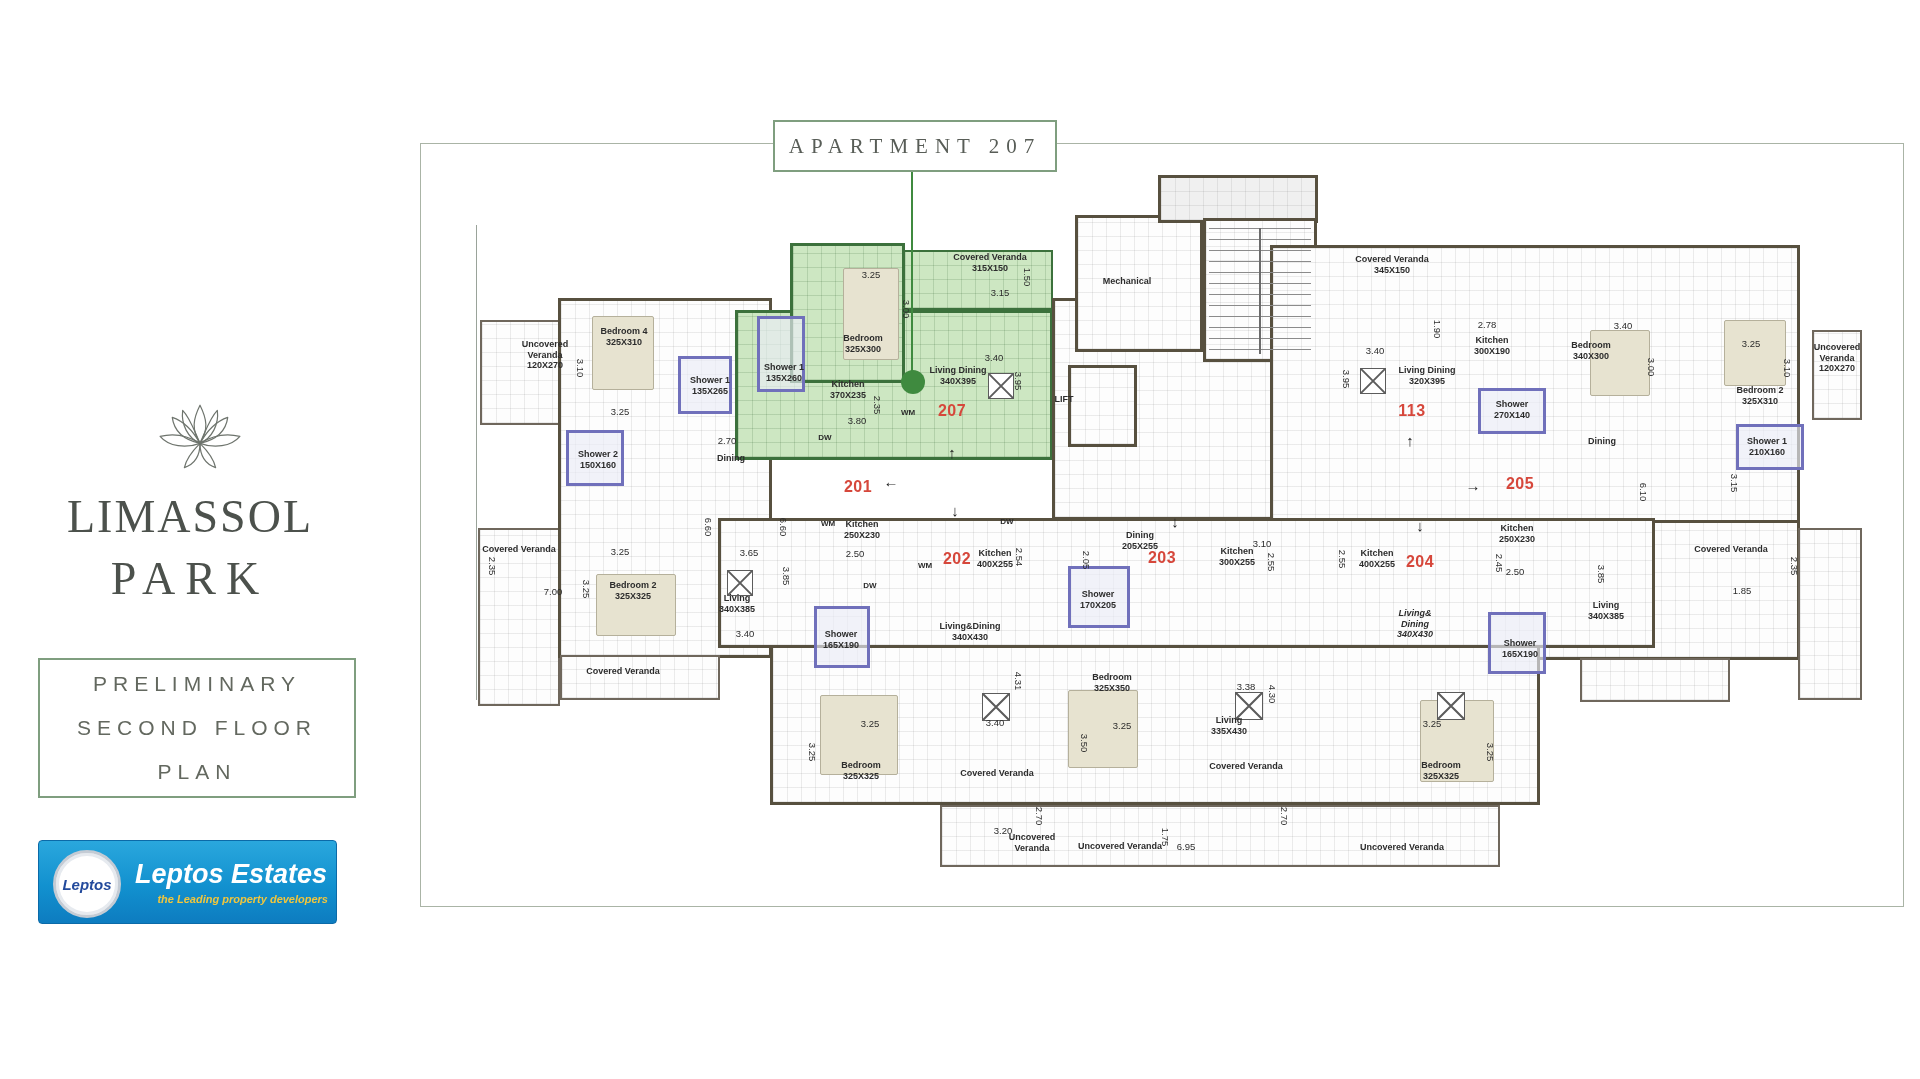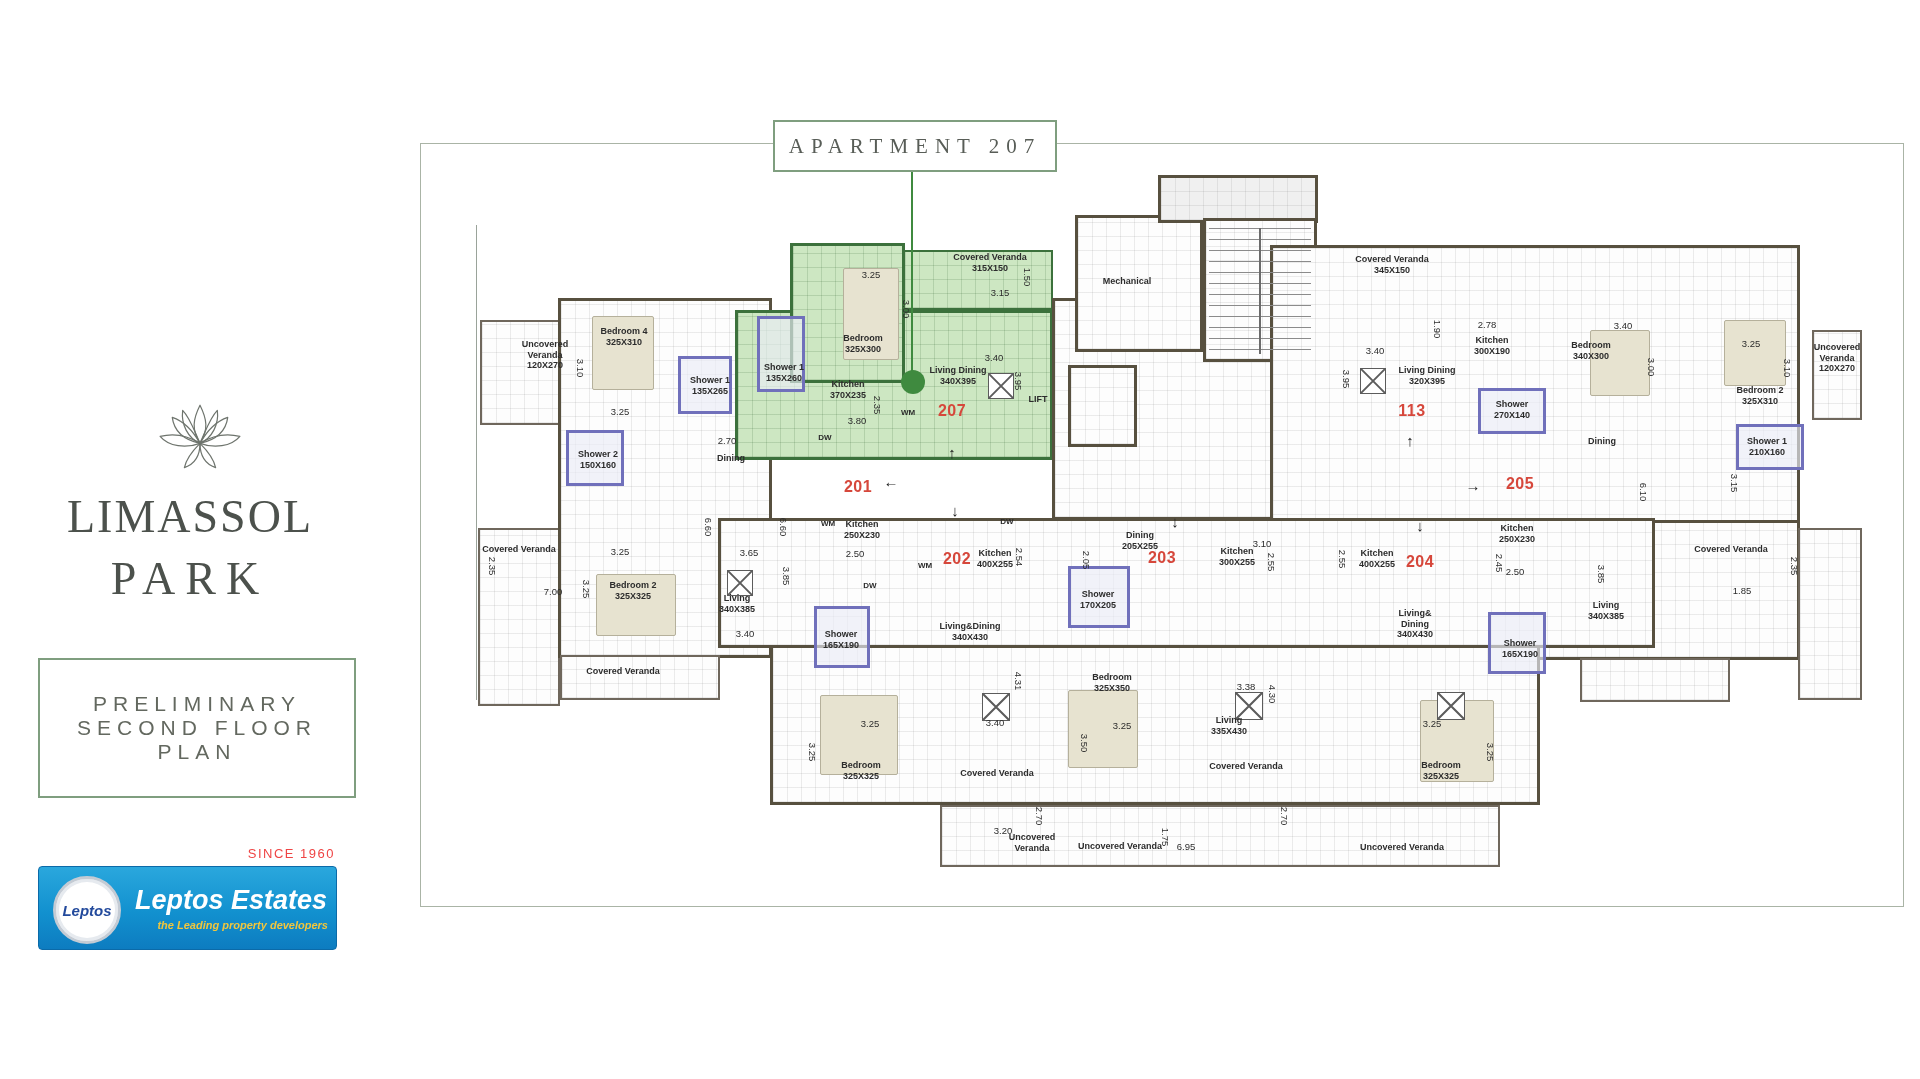--- a/index.html
+++ b/index.html
@@ -5,25 +5,25 @@
   html,body{margin:0;padding:0;background:#ffffff;}
   .page{position:relative;width:1920px;height:1079px;background:#fff;overflow:hidden;
         font-family:"Liberation Sans",sans-serif;}
   
   .lotus{position:absolute;left:148px;top:398px;z-index:4;}
   .brand1{position:absolute;left:40px;top:490px;width:300px;text-align:center;
           font-family:"Liberation Serif",serif;font-size:46px;color:#4c514c;letter-spacing:2px;}
   .brand2{position:absolute;left:40px;top:552px;width:300px;text-align:center;
           font-family:"Liberation Serif",serif;font-size:46px;color:#4c514c;letter-spacing:10px;}
   .planbox{position:absolute;left:38px;top:658px;width:314px;height:136px;border:2px solid var(--box-green);
-           display:flex;flex-direction:column;justify-content:center;gap:0;}
+           display:flex;flex-direction:column;justify-content:center;gap:20px;}
   .planbox div{text-align:center;font-size:21px;letter-spacing:6px;color:#63685f;line-height:24px;}
   .since{position:absolute;left:38px;top:846px;width:297px;text-align:right;font-size:13px;
          letter-spacing:1.5px;color:#ef4444;}
-  .leptos{position:absolute;left:38px;top:866px;width:297px;height:82px;border-radius:4px;
+  .leptos{position:absolute;left:38px;top:840px;width:297px;height:82px;border-radius:4px;
           background:linear-gradient(180deg,#2aa7dd 0%,#1291cf 55%,#0d7cc0 100%);
           border:1px solid #0b6aa8;z-index:4;}
   .badge{position:absolute;left:14px;top:9px;width:62px;height:62px;border-radius:50%;
          background:#fff;border:3px solid #c4cbd4;box-shadow:inset 0 0 0 3px #e6eaef;
          display:flex;align-items:center;justify-content:center;}
   .badge span{font-size:15px;font-weight:bold;font-style:italic;color:#234a9c;}
   .lname{position:absolute;left:92px;top:18px;width:200px;text-align:center;color:#fff;
          font-size:27px;font-weight:bold;font-style:italic;}
   .ltag{position:absolute;right:8px;top:52px;font-size:11px;font-weight:bold;font-style:italic;
         color:#f1c63d;}
@@ -227,21 +227,21 @@
         <div class="lbl k-room" style="left: 633px; top: 591px;">Bedroom 2
 325X325</div>
         <div class="lbl k-vdim" style="left: 586px; top: 589px;">3.25</div>
         <div class="lbl k-dim" style="left: 620px; top: 552px;">3.25</div>
         <div class="lbl k-room" style="left: 623px; top: 671px;">Covered Veranda</div>
         <div class="lbl k-room" style="left: 519px; top: 549px;">Covered Veranda</div>
         <div class="lbl k-dim" style="left: 553px; top: 592px;">7.00</div>
         <div class="lbl k-vdim" style="left: 492px; top: 566px;">2.35</div>
         <div class="lbl k-apt" style="left: 858px; top: 487px;">201</div>
         <div class="lbl k-room" style="left: 1127px; top: 281px;">Mechanical</div>
-        <div class="lbl k-room" style="left: 1038px; top: 399px;">LIFT</div>
+        <div class="lbl k-room" style="left: 1064px; top: 399px;">LIFT</div>
         <div class="lbl k-room" style="left: 1392px; top: 265px;">Covered Veranda
 345X150</div>
         <div class="lbl k-room" style="left: 1427px; top: 376px;">Living Dining
 320X395</div>
         <div class="lbl k-dim" style="left: 1375px; top: 351px;">3.40</div>
         <div class="lbl k-vdim" style="left: 1346px; top: 379px;">3.95</div>
         <div class="lbl k-room" style="left: 1492px; top: 346px;">Kitchen
 300X190</div>
         <div class="lbl k-dim" style="left: 1487px; top: 325px;">2.78</div>
         <div class="lbl k-vdim" style="left: 1437px; top: 329px;">1.90</div>
@@ -313,21 +313,21 @@
         <div class="lbl k-vdim" style="left: 1084px; top: 743px;">3.50</div>
         <div class="lbl k-room" style="left: 1229px; top: 726px;">Living
 335X430</div>
         <div class="lbl k-dim" style="left: 1246px; top: 687px;">3.38</div>
         <div class="lbl k-vdim" style="left: 1272px; top: 694px;">4.30</div>
         <div class="lbl k-room" style="left: 1246px; top: 766px;">Covered Veranda</div>
         <div class="lbl k-apt" style="left: 1420px; top: 562px;">204</div>
         <div class="lbl k-room" style="left: 1377px; top: 559px;">Kitchen
 400X255</div>
         <div class="lbl k-vdim" style="left: 1342px; top: 559px;">2.55</div>
-        <div class="lbl k-room" style="left: 1415px; top: 624px;">Living&amp;
+        <div class="lbl k-room" style="left: 1415px; top: 624px; font-style: italic;">Living&amp;
 Dining
 340X430</div>
         <div class="lbl k-room" style="left: 1520px; top: 649px;">Shower
 165X190</div>
         <div class="lbl k-room" style="left: 1441px; top: 771px;">Bedroom
 325X325</div>
         <div class="lbl k-dim" style="left: 1432px; top: 724px;">3.25</div>
         <div class="lbl k-vdim" style="left: 1490px; top: 752px;">3.25</div>
         <div class="lbl k-dim" style="left: 1003px; top: 831px;">3.20</div>
         <div class="lbl k-room" style="left: 1032px; top: 843px;">Uncovered

